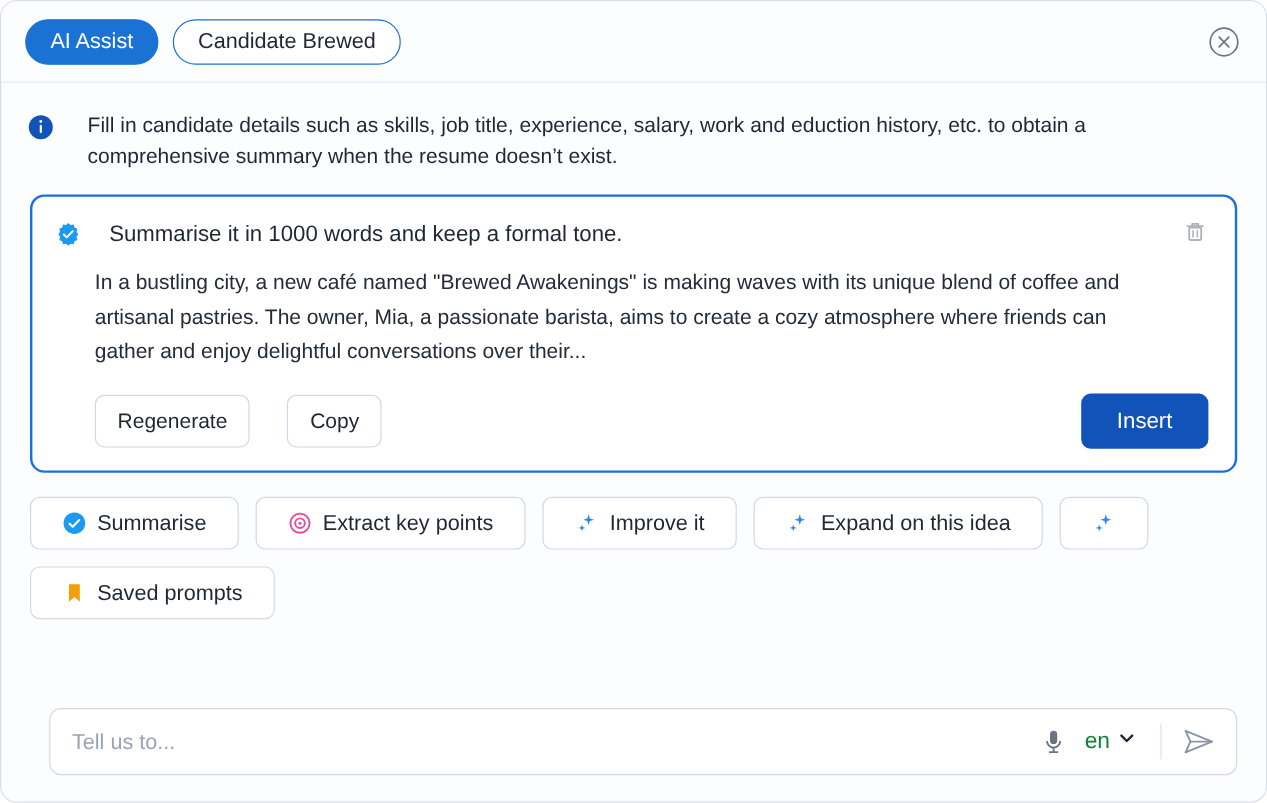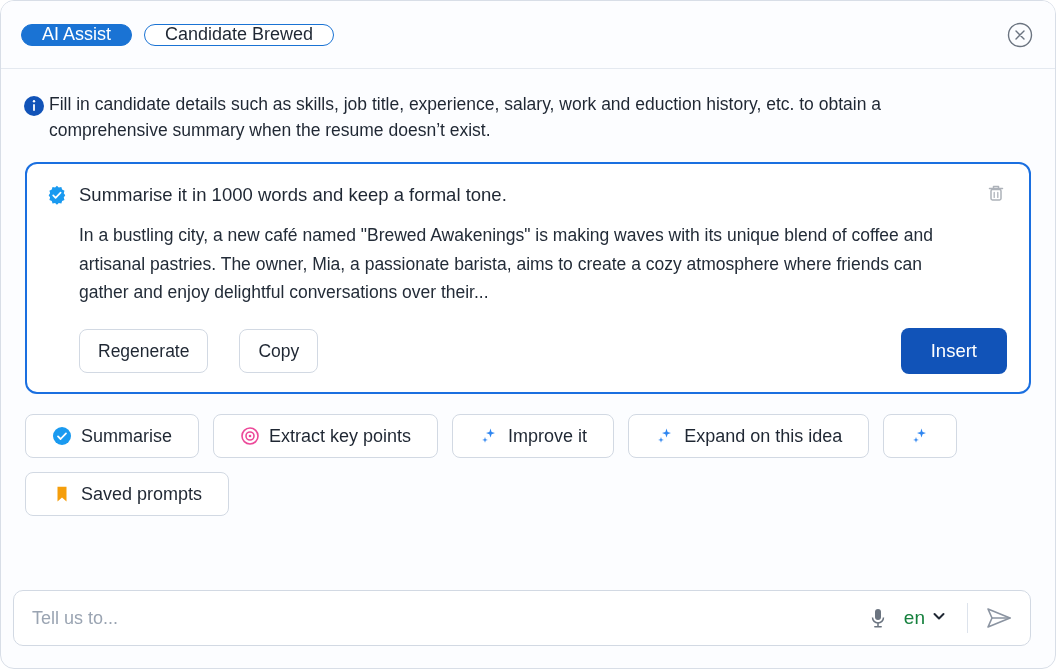--- a/index.html
+++ b/index.html
@@ -26,21 +26,21 @@
     height: 68px;
     flex: 0 0 68px;
     background: #fcfdff;
     border-bottom: 1px solid #e4e9f0;
     display: flex;
     align-items: center;
     padding: 0 20px;
     gap: 12px;
   }
   .tab {
-    height: 22px;
+    height: 38px;
     border-radius: 19px;
     display: flex;
     align-items: center;
     padding: 0 20px;
     font-size: 18px;
     cursor: pointer;
     white-space: nowrap;
   }
   .tab-active {
     background: #1a73d4;
@@ -55,21 +55,21 @@
   .header-spacer { flex: 1 1 auto; }
   .close-btn {
     width: 30px; height: 30px;
     cursor: pointer;
     display: flex; align-items: center; justify-content: center;
   }
 
   
   .notice {
     display: flex;
-    gap: 4px;
+    gap: 28px;
     padding: 22px 26px 8px 22px;
   }
   .info-icon {
     flex: 0 0 22px;
     width: 22px; height: 22px;
     margin-top: 4px;
   }
   .notice-text {
     font-size: 17.5px;
     line-height: 1.5;
@@ -81,21 +81,21 @@
   .card {
     margin: 10px 24px 0 24px;
     border: 2px solid #1a6fe0;
     border-radius: 12px;
     background: #ffffff;
     padding: 18px 22px 18px 20px;
   }
   .card-head {
     display: flex;
     align-items: flex-start;
-    gap: 12px;
+    gap: 24px;
   }
   .badge-icon { flex: 0 0 20px; width: 20px; height: 20px; margin-top: 3px; }
   .card-title {
     font-size: 18.5px;
     color: #1f2733;
     flex: 1 1 auto;
     line-height: 1.4;
   }
   .trash-btn {
     flex: 0 0 22px;
@@ -161,21 +161,21 @@
     font-size: 18px;
     color: #1f2733;
     cursor: pointer;
     white-space: nowrap;
   }
   .chip-icon { width: 20px; height: 20px; flex: 0 0 20px; display: flex; align-items: center; justify-content: center; }
 
   
   .composer-wrap {
     margin-top: auto;
-    padding: 22px 24px 22px 12px;
+    padding: 22px 24px 22px 40px;
   }
   .composer {
     height: 56px;
     background: #ffffff;
     border: 1px solid #d2d9e3;
     border-radius: 10px;
     display: flex;
     align-items: center;
     padding: 0 16px;
     gap: 10px;

